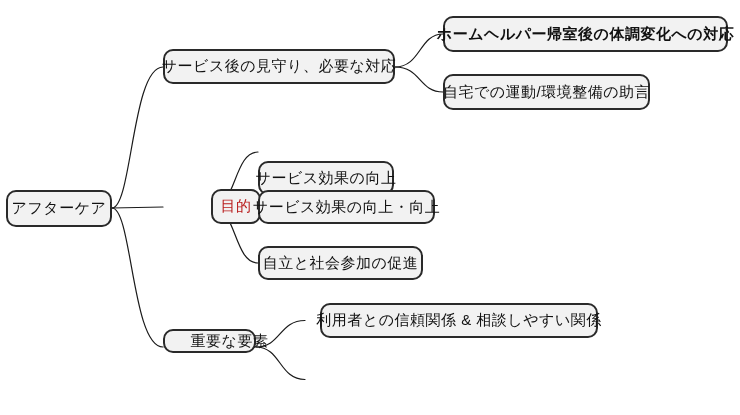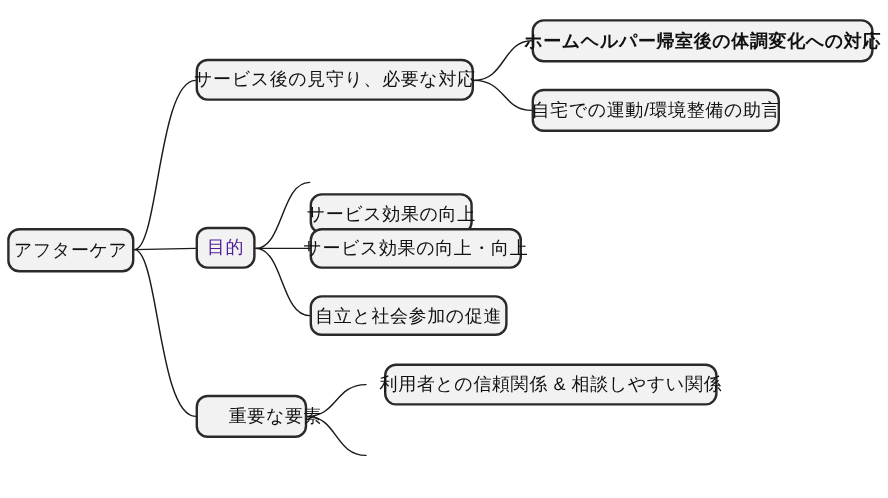--- a/index.html
+++ b/index.html
@@ -38,21 +38,21 @@
   }
   
   #n-root  { left: 6px;   top: 190px; width: 106px; height: 37px; }
   #n-b1    { left: 163px; top: 49px;  width: 232px; height: 35px; }
   #n-b1c1  { left: 443px; top: 16px;  width: 285px; height: 36px; }
   #n-b1c2  { left: 443px; top: 74px;  width: 207px; height: 36px; }
   #n-b2    { left: 163px; top: 189px; width: 50px;  height: 35px; }
   #n-b2c1  { left: 258px; top: 133px; width: 136px; height: 34px; margin-top: 28px; }
   #n-b2c2  { left: 258px; top: 190px; width: 177px; height: 34px; }
   #n-b2c3  { left: 258px; top: 246px; width: 165px; height: 34px; font-family: Liberation Mono, monospace; }
-  #n-b3    { left: 163px; top: 329px; width: 93px;  height: 36px; padding-left: 40px; }
+  #n-b3    { left: 163px; top: 329px; width: 93px;  height: 24px; padding-left: 40px; }
   #n-b3c1  { left: 320px; top: 303px; width: 278px; height: 35px; }
   #n-b3c2  { left: 305px; top: 362px; width: 175px; height: 35px; }
 </style>
 </head>
 <body>
 
 <div id="canvas">
 
   <svg id="edge-layer" viewBox="0 0 740 415" xmlns="http://www.w3.org/2000/svg">
     <g fill="none" stroke="#1a1a1a" stroke-width="1.2" stroke-linecap="round">
@@ -68,21 +68,21 @@
       <path d="M256,347 C281,347 279,379.5 305,379.5"></path>
     </g>
   </svg>
 
   <div class="node" id="n-root" style="background: rgb(242, 242, 242); border-color: rgb(42, 42, 42); color: rgb(17, 17, 17);">アフターケア</div>
 
   <div class="node" id="n-b1" style="background: rgb(242, 242, 242); border-color: rgb(42, 42, 42); color: rgb(17, 17, 17);">サービス後の見守り、必要な対応</div>
   <div class="node" id="n-b1c1" style="background: rgb(242, 242, 242); border-color: rgb(42, 42, 42); color: rgb(17, 17, 17); font-weight: bold;">ホームヘルパー帰室後の体調変化への対応</div>
   <div class="node" id="n-b1c2" style="background: rgb(242, 242, 242); border-color: rgb(42, 42, 42); color: rgb(17, 17, 17);">自宅での運動/環境整備の助言</div>
 
-  <div class="node" id="n-b2" style="background: rgb(242, 242, 242); border-color: rgb(42, 42, 42); color: #4c1d95;">目的</div>
+  <div class="node" id="n-b2" style="background: rgb(242, 242, 242); border-color: rgb(42, 42, 42); color: #b91c1c; margin-left: 48px;">目的</div>
   <div class="node" id="n-b2c1" style="background: rgb(242, 242, 242); border-color: rgb(42, 42, 42); color: rgb(17, 17, 17);">サービス効果の向上</div>
   <div class="node" id="n-b2c2" style="background: rgb(242, 242, 242); border-color: rgb(42, 42, 42); color: rgb(17, 17, 17);">サービス効果の向上・向上</div>
   <div class="node" id="n-b2c3" style="background: rgb(242, 242, 242); border-color: rgb(42, 42, 42); color: rgb(17, 17, 17);">自立と社会参加の促進</div>
 
   <div class="node" id="n-b3" style="background: rgb(242, 242, 242); border-color: rgb(42, 42, 42); color: rgb(17, 17, 17);">重要な要素</div>
   <div class="node" id="n-b3c1" style="background: rgb(242, 242, 242); border-color: rgb(42, 42, 42); color: rgb(17, 17, 17);">利用者との信頼関係 &amp; 相談しやすい関係</div>
 
 </div>
 
 </body></html>

